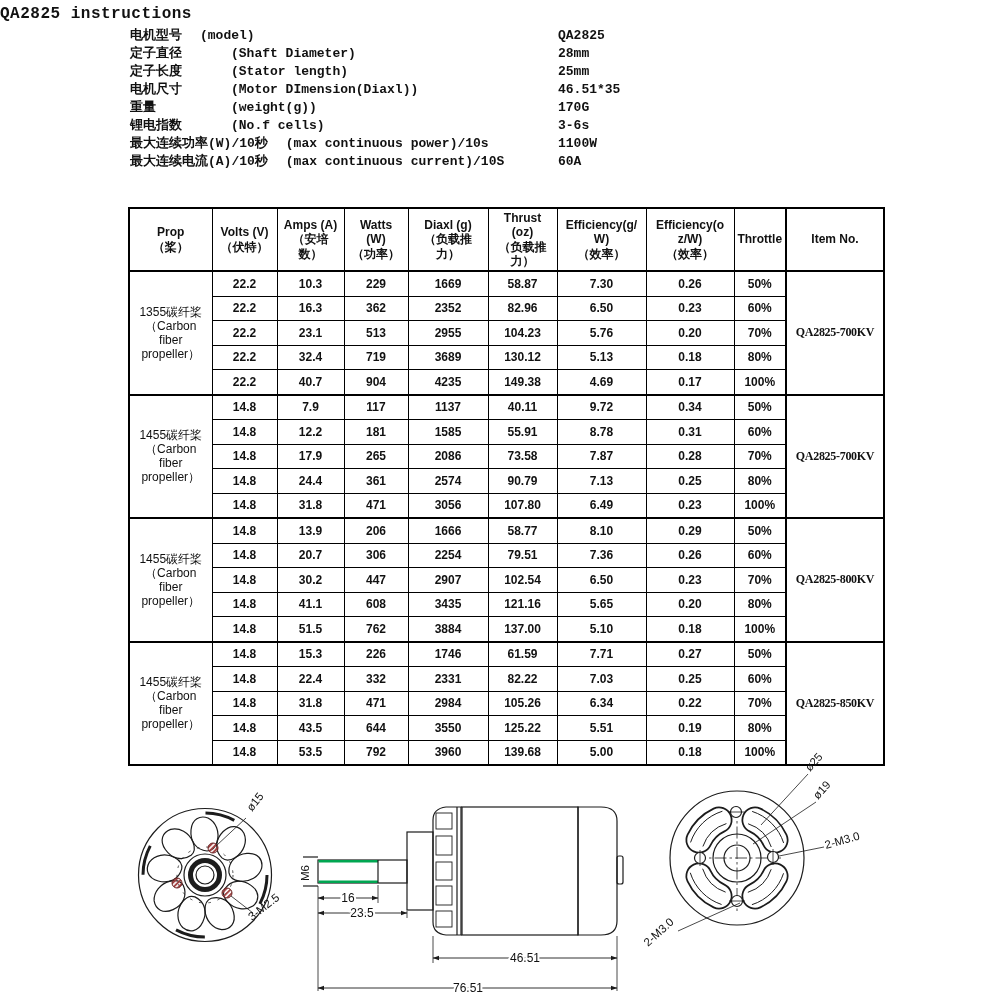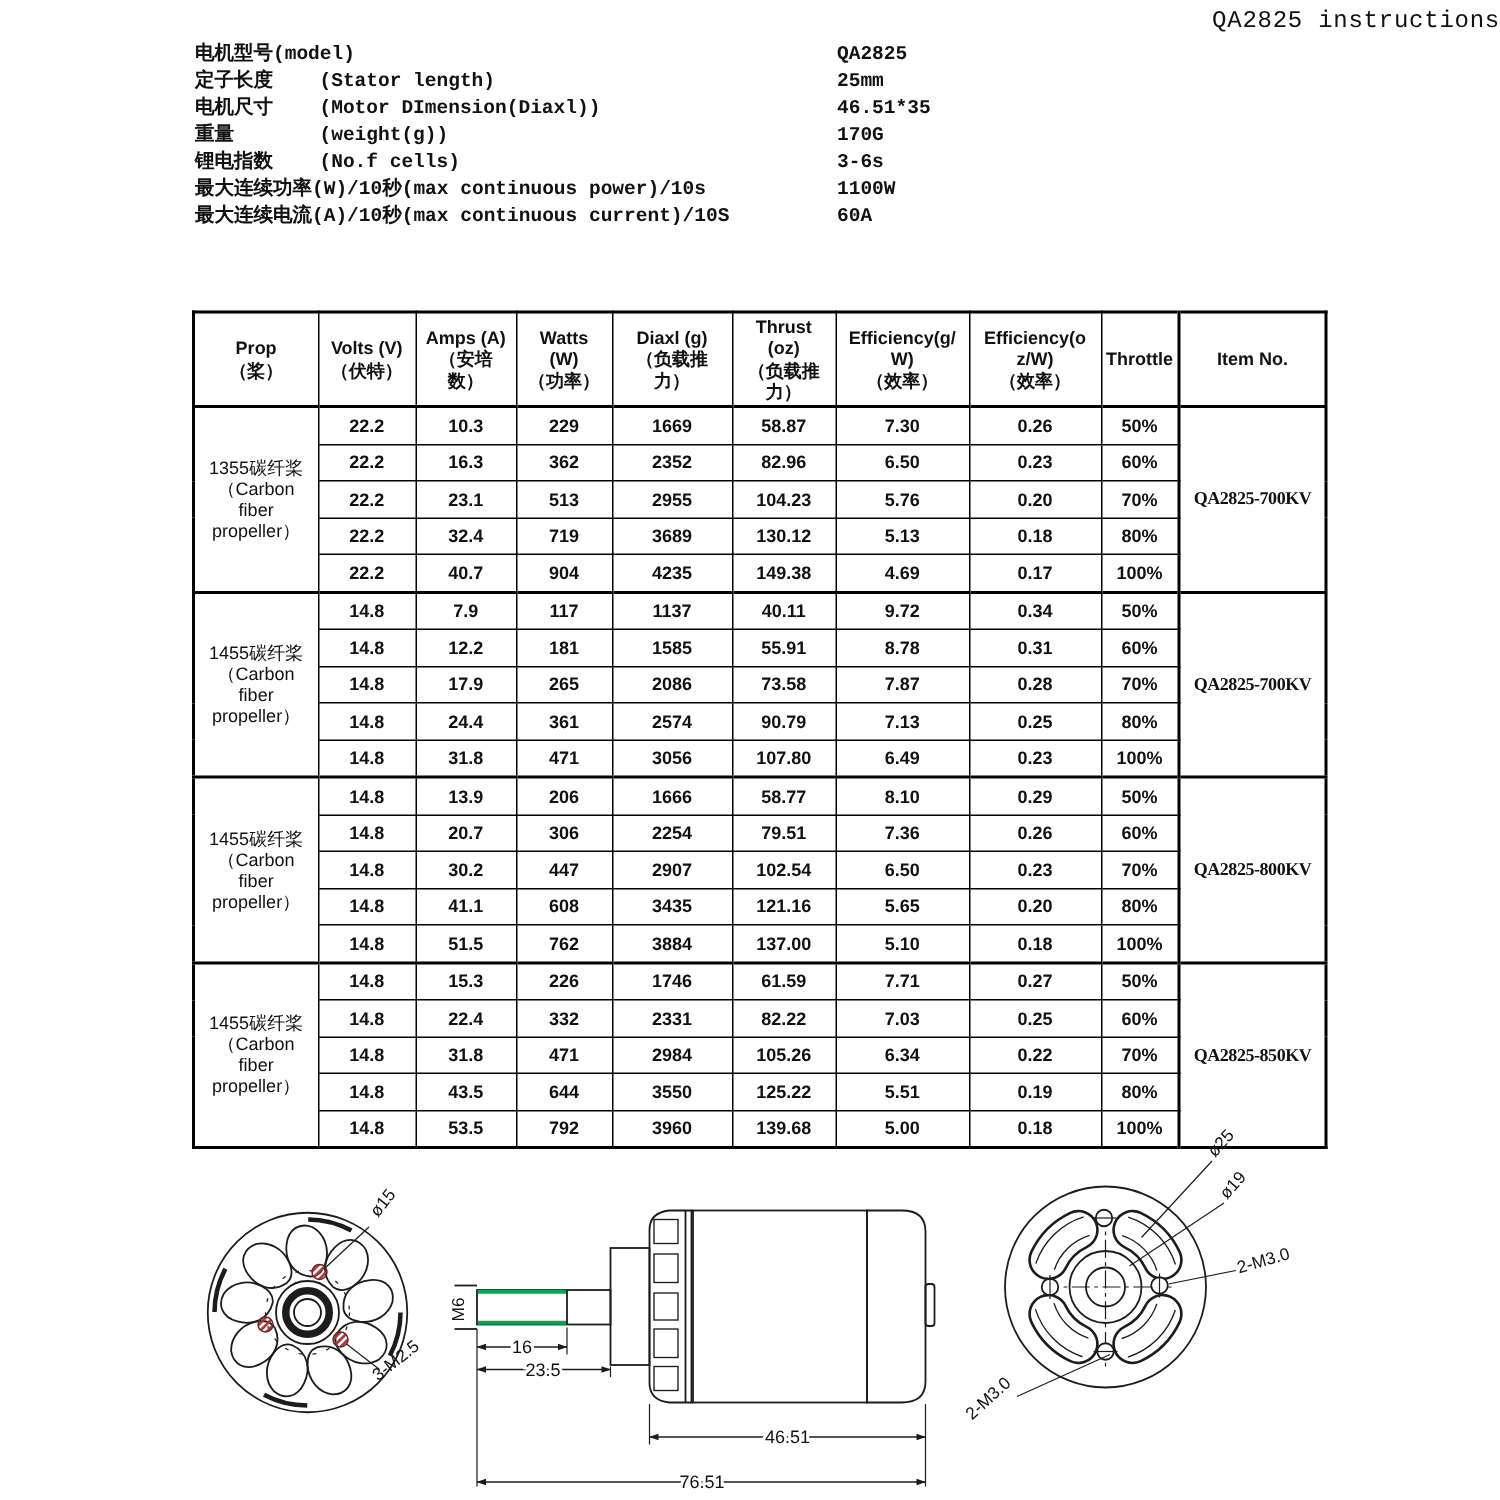--- a/index.html
+++ b/index.html
@@ -1,26 +1,26 @@
 <!DOCTYPE html>
 <html><head>
 <meta charset="utf-8">
 <style>
   html,body{margin:0;padding:0;background:#fff;}
   body{width:1000px;height:1000px;position:relative;overflow:hidden;
        font-family:"Liberation Sans",sans-serif;color:#111;}
-  .page-title{position:absolute;top:5px;left:0;width:1000px;text-align:right;
+  .page-title{position:absolute;top:5px;left:0;width:1000px;text-align:left;
        font-family:"Liberation Mono","DejaVu Sans Mono",monospace;
-       font-size:16px;font-weight:400;letter-spacing:.5px;}
+       font-size:16px;font-weight:700;letter-spacing:.5px;}
   
   .spec-list{position:absolute;left:130px;top:27px;width:740px;}
   .spec-row{position:relative;height:18px;line-height:18px;
        font-family:"Liberation Mono","DejaVu Sans Mono",monospace;font-size:13px;white-space:nowrap;}
   .spec-row .cn{font-weight:700;}
-  .spec-row .en{font-weight:600;}
+  .spec-row .en{font-weight:600;margin-left:18px;}
   .spec-row .en.tabbed{position:absolute;left:83px;}
   .spec-row .val{position:absolute;left:428px;font-weight:600;}
   
   table.perf{position:absolute;left:128px;top:207px;border-collapse:collapse;
        table-layout:fixed;width:756px;border:2px solid #000;}
   .perf th,.perf td{border:1px solid #000;text-align:center;vertical-align:middle;
        padding:0;overflow:hidden;white-space:pre-line;}
   .perf thead th{height:61px;font-size:12px;font-weight:700;line-height:14.5px;}
   .perf tbody td{height:23.5px;font-size:12px;font-weight:700;}
   .perf td.prop-cell{font-weight:400;font-size:12px;line-height:14px;}
@@ -40,20 +40,21 @@
   .hole{stroke:#6b2525;stroke-width:1;}
   .whitefill{fill:#fff;}
 </style>
 </head>
 <body>
 
 <div class="page-title">QA2825 instructions</div>
 
 <div class="spec-list">
     <div class="spec-row"><span class="cn">电机型号</span><span class="en">(model)</span><span class="val">QA2825</span></div>
+    <div class="spec-row"><span class="cn">定子直径</span><span class="en tabbed">(Shaft Diameter)</span><span class="val">28mm</span></div>
     <div class="spec-row"><span class="cn">定子长度</span><span class="en tabbed">(Stator length)</span><span class="val">25mm</span></div>
     <div class="spec-row"><span class="cn">电机尺寸</span><span class="en tabbed">(Motor DImension(Diaxl))</span><span class="val">46.51*35</span></div>
     <div class="spec-row"><span class="cn">重量</span><span class="en tabbed">(weight(g))</span><span class="val">170G</span></div>
     <div class="spec-row"><span class="cn">锂电指数</span><span class="en tabbed">(No.f cells)</span><span class="val">3-6s</span></div>
     <div class="spec-row"><span class="cn">最大连续功率(W)/10秒</span><span class="en">(max continuous power)/10s</span><span class="val">1100W</span></div>
     <div class="spec-row"><span class="cn">最大连续电流(A)/10秒</span><span class="en">(max continuous current)/10S</span><span class="val">60A</span></div>
   </div>
 
 <table class="perf">
   <colgroup>

